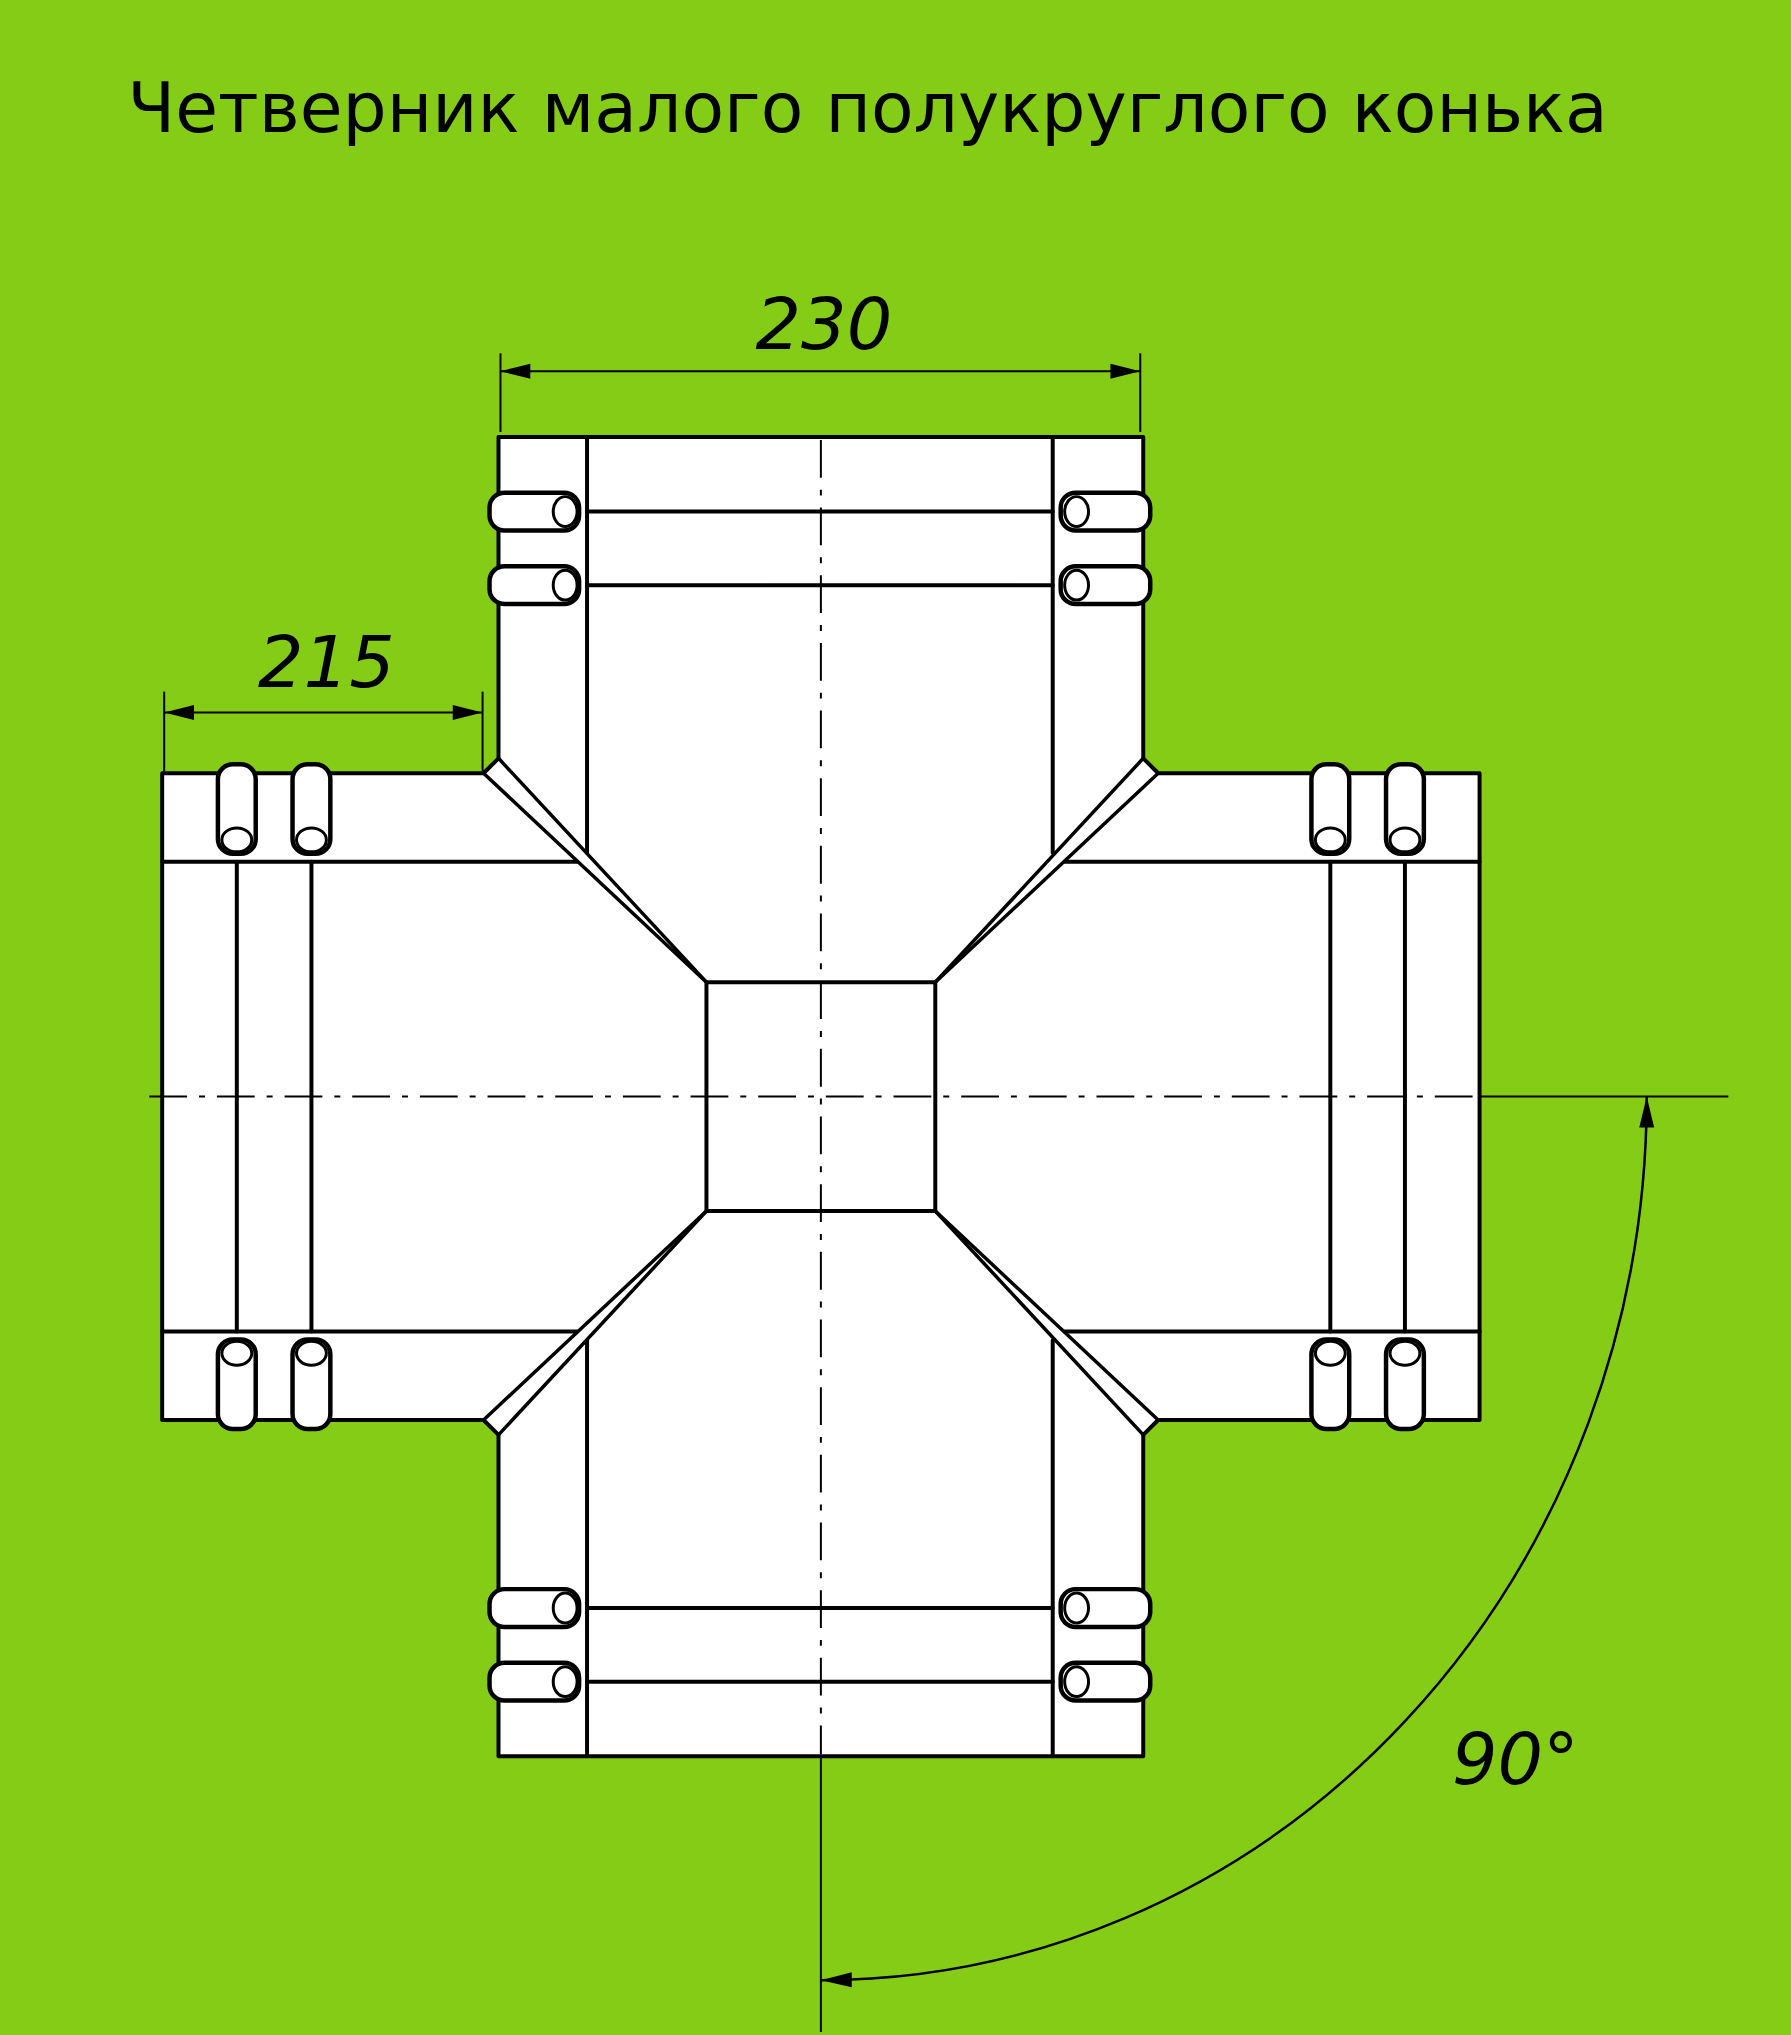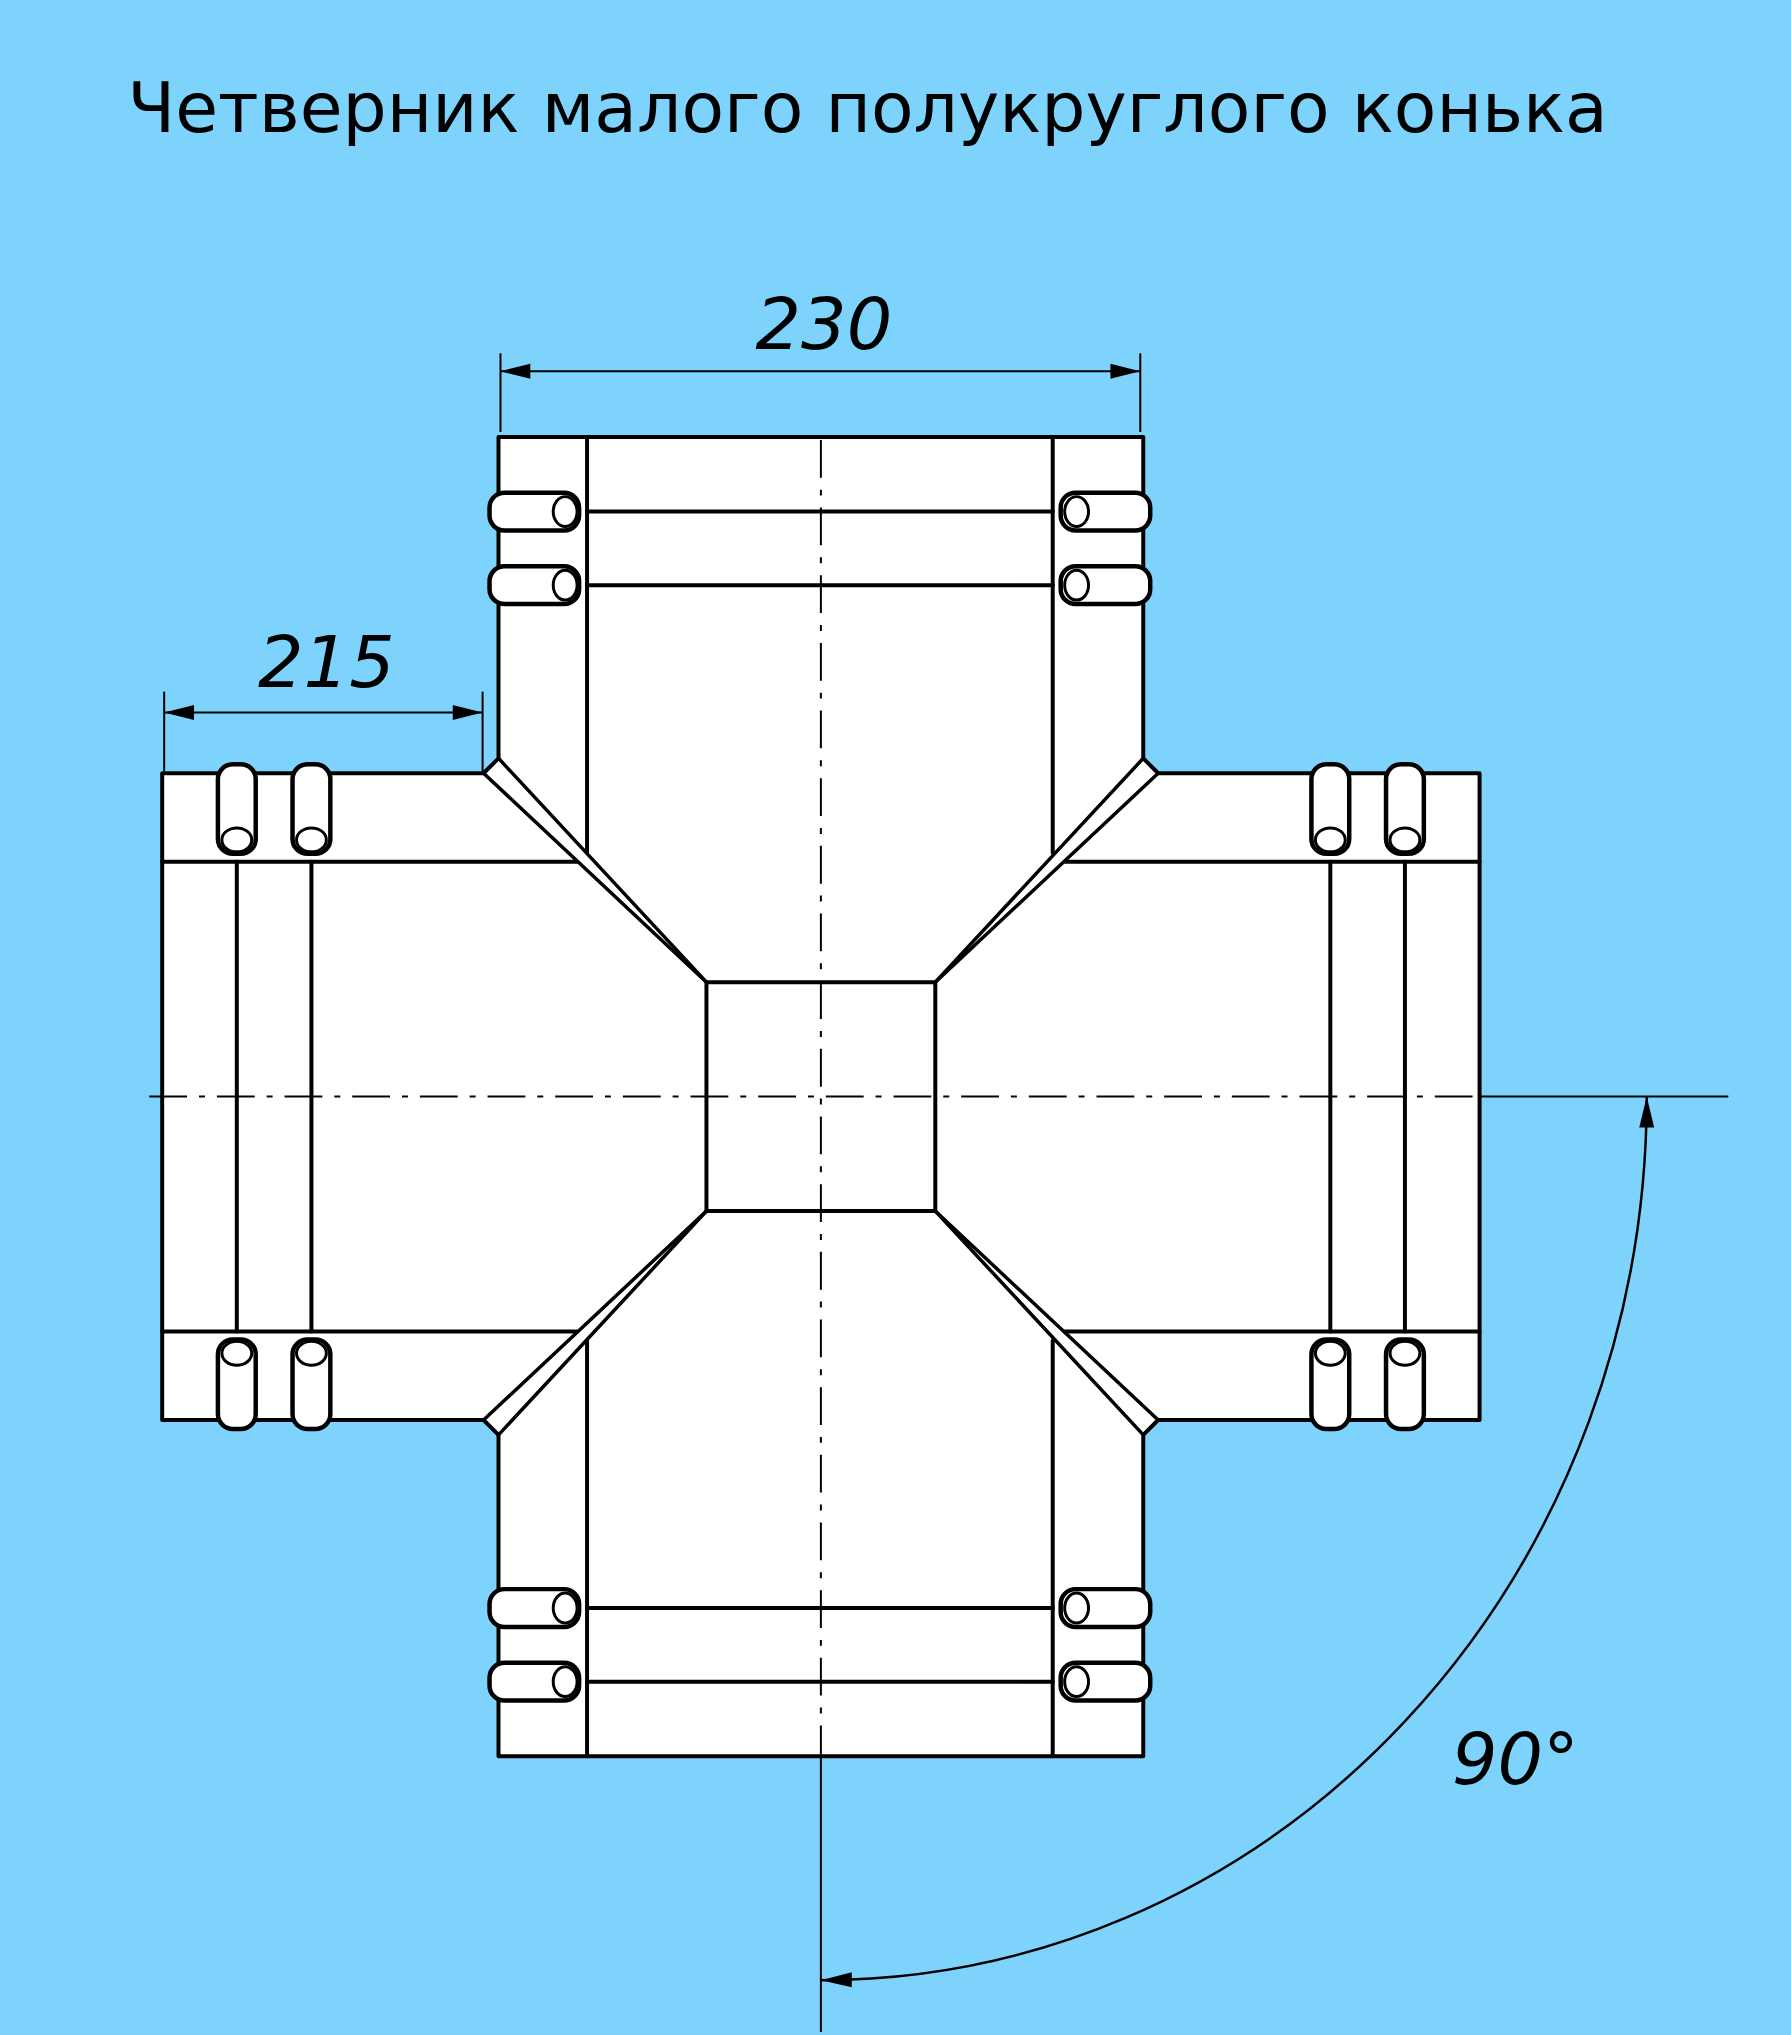--- a/index.html
+++ b/index.html
@@ -4,21 +4,21 @@
 <style>
   html, body {
     margin: 0;
     padding: 0;
     background: #ffffff;
   }
   .page {
     position: relative;
     width: 1792px;
     height: 2036px;
-    background: #7dd3fc;
+    background: #84cc16;
     font-family: "DejaVu Sans", "Liberation Sans", sans-serif;
     overflow: hidden;
   }
   .page svg {
     position: absolute;
     left: 0;
     top: 0;
     display: block;
   }
   text {

